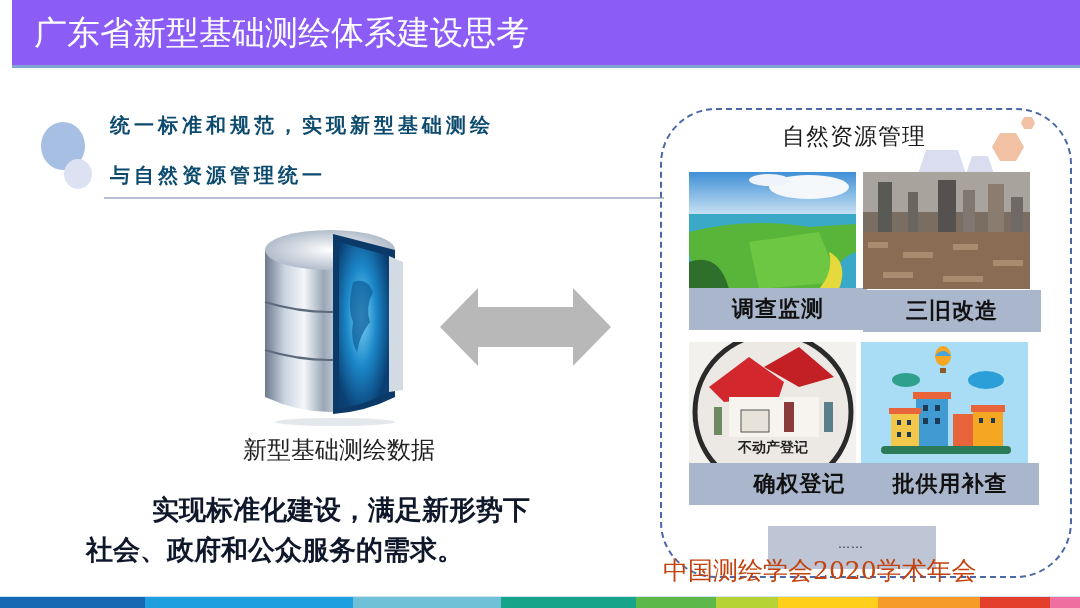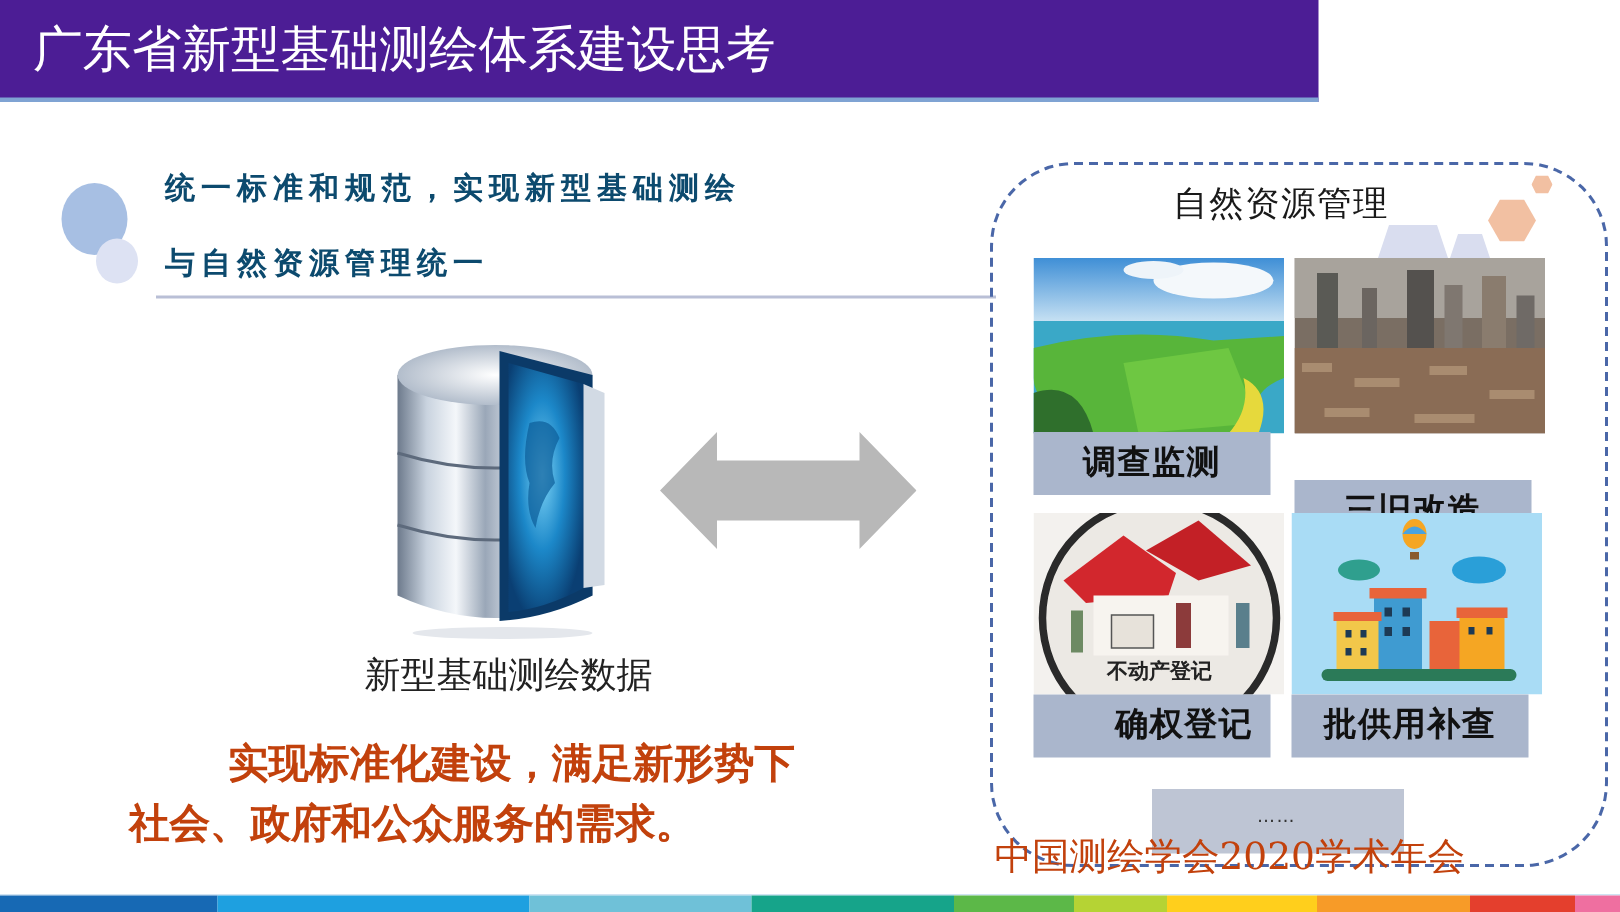--- a/index.html
+++ b/index.html
@@ -1,48 +1,48 @@
 <!DOCTYPE html>
 <html><head>
 <meta charset="utf-8">
 <style>
   * { box-sizing: border-box; margin: 0; padding: 0; }
   html, body { width: 1080px; height: 608px; overflow: hidden; background: #ffffff; }
   body { position: relative; font-family: "DejaVu Sans", "Liberation Sans", sans-serif; }
 
-  .header { position: absolute; left: 0; top: 0; width: 879px; height: 68px; background: #4c1d95; border-bottom: 3px solid #7fa3d3; }
+  .header { position: absolute; left: 12px; top: 0; width: 1068px; height: 68px; background: #8b5cf6; border-bottom: 3px solid #7fa3d3; }
   .title { position: absolute; left: 22px; top: 10px; font-size: 33px; color: #ffffff; letter-spacing: 0px; white-space: nowrap; line-height: 46px; }
   .logo { position: absolute; left: 945px; top: 20px; width: 130px; height: 32px; }
   .logo-mark { position: absolute; left: 0; top: 2px; width: 44px; height: 28px; }
   .logo-cn { position: absolute; left: 52px; top: 0px; color: #fff; font-size: 15px; font-weight: bold; line-height: 17px; letter-spacing: 1px; }
   .logo-en { position: absolute; left: 52px; top: 17px; color: #fff; font-size: 11px; font-weight: bold; line-height: 12px; letter-spacing: 3px; }
 
   .circle-big { position: absolute; left: 41px; top: 122px; width: 44px; height: 48px; border-radius: 50%; background: #a7bfe3; }
   .circle-small { position: absolute; left: 64px; top: 159px; width: 28px; height: 30px; border-radius: 50%; background: #dde2f3; }
   .subtitle { position: absolute; left: 110px; top: 107px; font-size: 20px; font-weight: bold; color: #0c4a6e; letter-spacing: 4px; line-height: 36px; }
   .subtitle .l2 { display: block; margin-top: 14px; }
   .sub-rule { position: absolute; left: 104px; top: 197px; width: 560px; height: 2px; background: #b9bfd6; }
 
   .db { position: absolute; left: 255px; top: 222px; width: 160px; height: 205px; }
   .db-label { position: absolute; left: 243px; top: 433px; font-family: "DejaVu Serif", "Liberation Serif", serif; font-size: 24px; color: #222; white-space: nowrap; line-height: 34px; }
   .arrow { position: absolute; left: 440px; top: 288px; width: 171px; height: 78px; }
 
-  .red-text { position: absolute; font-family: "DejaVu Serif", "Liberation Serif", serif; font-size: 27px; color: #c2410c; font-weight: bold; white-space: nowrap; line-height: 40px; }
+  .red-text { position: absolute; font-family: "DejaVu Serif", "Liberation Serif", serif; font-size: 27px; color: #0f172a; font-weight: bold; white-space: nowrap; line-height: 40px; }
   .red1 { left: 152px; top: 490px; }
   .red2 { left: 86px; top: 530px; }
 
   .panel { position: absolute; left: 660px; top: 108px; width: 412px; height: 470px; border: 2.5px dashed #4a67a8; border-radius: 56px; }
   .panel-title { position: absolute; left: 782px; top: 118px; font-family: "DejaVu Serif", "Liberation Serif", serif; font-size: 23px; color: #1a1a1a; letter-spacing: 1px; line-height: 36px; white-space: nowrap; }
   .hex { position: absolute; }
 
   .tile { position: absolute; width: 167px; }
   .tile .img { position: absolute; left: 0; top: 0; width: 167px; height: 117px; overflow: hidden; }
-  .tile .cap { position: absolute; left: 0; width: 158px; height: 42px; background: #aab6cc; font-size: 22px; font-weight: bold; color: #111; text-align: center; line-height: 42px; letter-spacing: 1px; }
+  .tile .cap { position: absolute; left: 0; width: 178px; height: 42px; background: #aab6cc; font-size: 22px; font-weight: bold; color: #111; text-align: center; line-height: 42px; letter-spacing: 1px; }
   .t1 { left: 689px; top: 172px; } .t1 .cap { top: 116px; }
-  .t2 { left: 863px; top: 172px; } .t2 .cap { top: 118px; margin-top: 30px; }
+  .t2 { left: 863px; top: 172px; } .t2 .cap { top: 118px; }
   .t3 { left: 689px; top: 342px; } .t3 .cap { top: 121px; padding-left: 43px; }
   .t4 { left: 861px; top: 342px; } .t4 .cap { top: 121px; }
 
   .highlight { position: absolute; left: 768px; top: 526px; width: 168px; height: 43px; background: #b3bbcd; opacity: 0.85; }
   .watermark { position: absolute; left: 663px; top: 553px; font-family: "DejaVu Serif", "Liberation Serif", serif; font-size: 25px; color: #c2410c; white-space: nowrap; line-height: 36px; }
   .ellipsis { position: absolute; left: 838px; top: 537px; font-size: 12px; color: #333; letter-spacing: 1px; }
 
   .stripe { position: absolute; left: 0; top: 597px; width: 1080px; height: 11px; display: flex; }
   .stripe div { height: 11px; }
   .stripe-top { position: absolute; left: 0; top: 596px; width: 1080px; height: 1px; background: #cfe3f3; }

